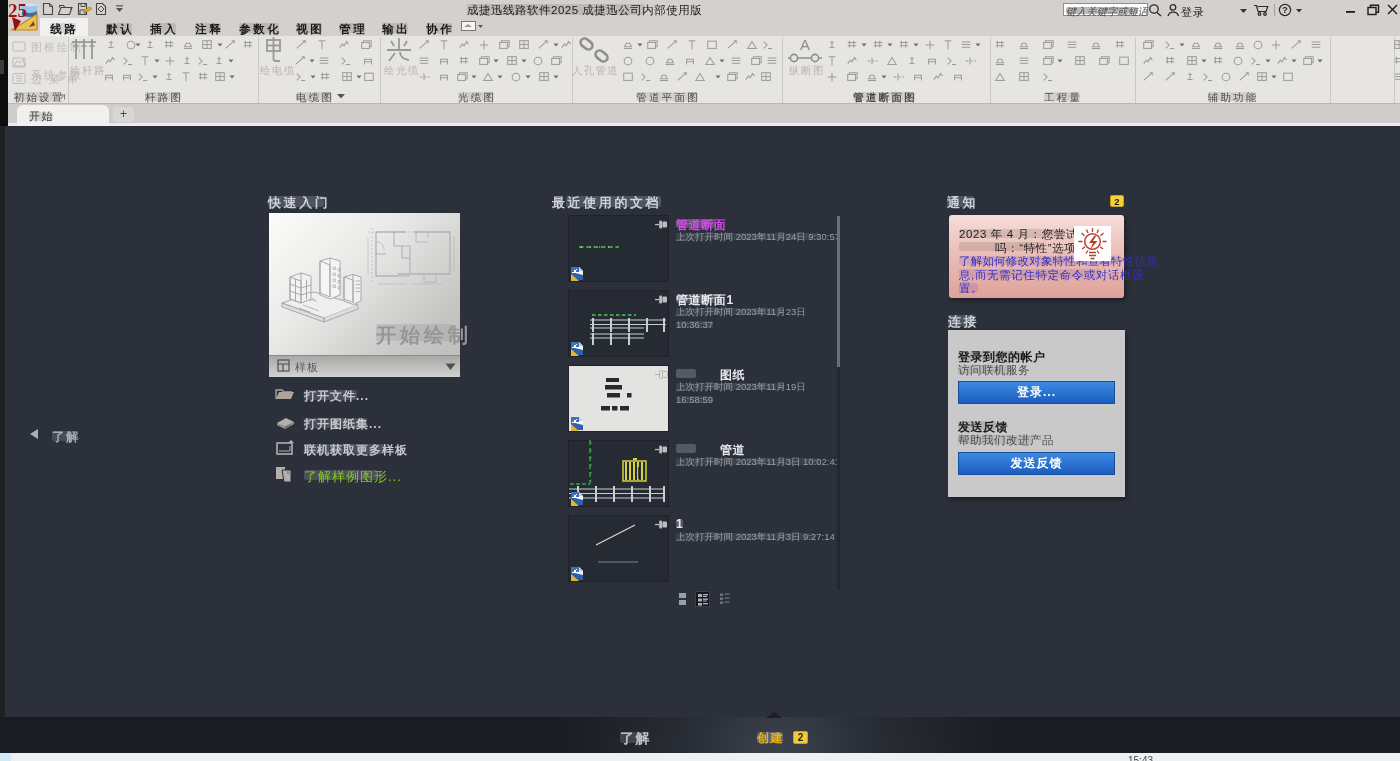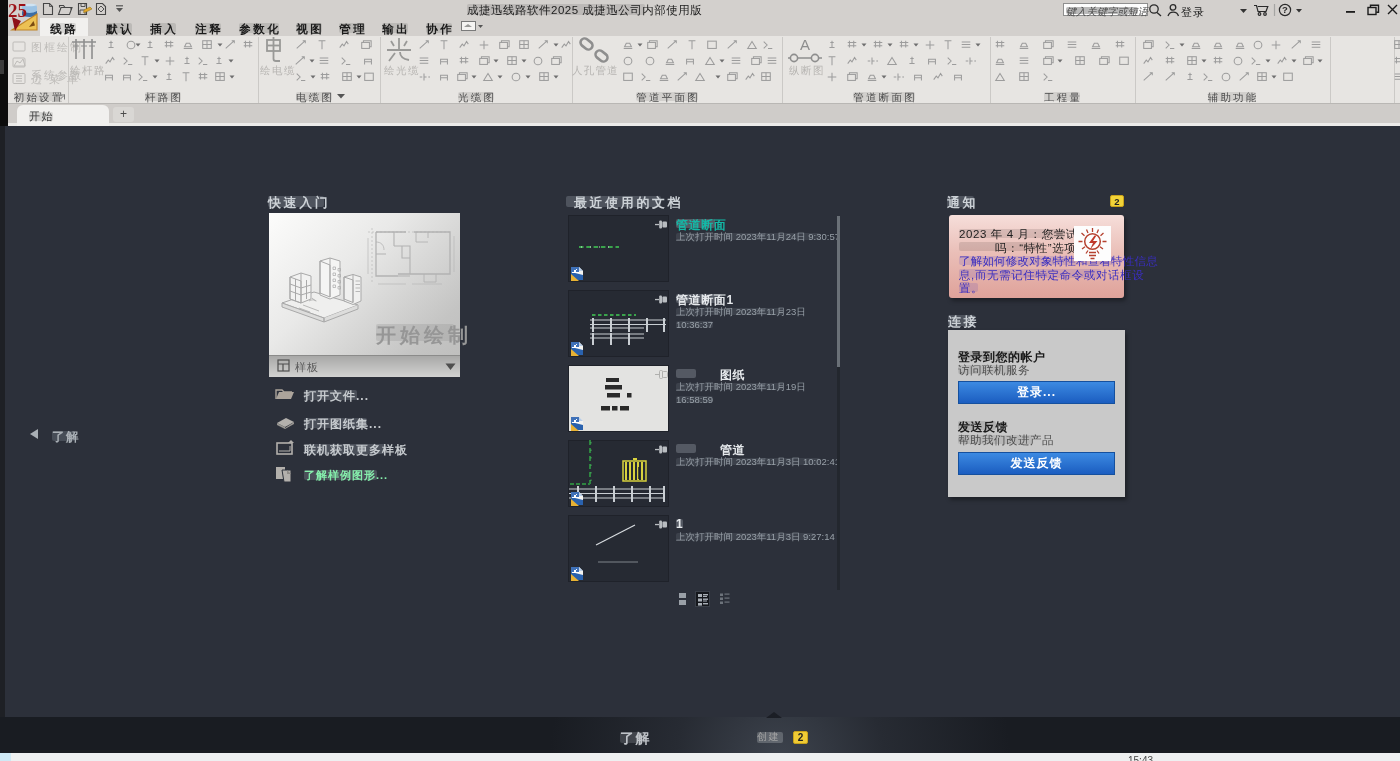--- a/index.html
+++ b/index.html
@@ -115,21 +115,21 @@
 <div class="abs" style="left:296.05px;top:92px;width:35.9px;height:9px;background:rgba(70,70,70,0.13);border-radius:2px"></div>
 <div class="abs" style="left:296.05px;top:90.5px;font-size:10.5px;color:#4c4c4c;font-weight:normal;letter-spacing:2.2px;white-space:nowrap;">电缆图</div>
 <svg class="abs" style="left:336.95px;top:94px" width="8" height="5" viewBox="0 0 8 5">
     <path d="M0 0l4 4.5L8 0z" fill="#555"></path>
   </svg>
 <div class="abs" style="left:458.05px;top:92px;width:35.9px;height:9px;background:rgba(70,70,70,0.13);border-radius:2px"></div>
 <div class="abs" style="left:458.05px;top:90.5px;font-size:10.5px;color:#4c4c4c;font-weight:normal;letter-spacing:2.2px;white-space:nowrap;">光缆图</div>
 <div class="abs" style="left:636.35px;top:92px;width:61.3px;height:9px;background:rgba(70,70,70,0.13);border-radius:2px"></div>
 <div class="abs" style="left:636.35px;top:90.5px;font-size:10.5px;color:#4c4c4c;font-weight:normal;letter-spacing:2.2px;white-space:nowrap;">管道平面图</div>
 <div class="abs" style="left:853.35px;top:92px;width:61.3px;height:9px;background:rgba(70,70,70,0.13);border-radius:2px"></div>
-<div class="abs" style="left:853.35px;top:90.5px;font-size:10.5px;color:#4c4c4c;font-weight:normal;letter-spacing:2.2px;white-space:nowrap;text-align:right;">管道断面图</div>
+<div class="abs" style="left:853.35px;top:90.5px;font-size:10.5px;color:#4c4c4c;font-weight:bold;letter-spacing:2.2px;white-space:nowrap;text-align:right;">管道断面图</div>
 <div class="abs" style="left:1044.05px;top:92px;width:35.9px;height:9px;background:rgba(70,70,70,0.13);border-radius:2px"></div>
 <div class="abs" style="left:1044.05px;top:90.5px;font-size:10.5px;color:#4c4c4c;font-weight:normal;letter-spacing:2.2px;white-space:nowrap;">工程量</div>
 <div class="abs" style="left:1207.7px;top:92px;width:48.6px;height:9px;background:rgba(70,70,70,0.13);border-radius:2px"></div>
 <div class="abs" style="left:1207.7px;top:90.5px;font-size:10.5px;color:#4c4c4c;font-weight:normal;letter-spacing:2.2px;white-space:nowrap;">辅助功能</div>
 <svg class="abs" style="left:12px;top:40px" width="14" height="13" viewBox="0 0 14 13">
     <g fill="none" stroke="#bdbbb8" stroke-width="1">
       <rect x="1" y="2" width="12" height="9" rx="1"></rect>
     </g>
   </svg>
 <div class="abs" style="left:31px;top:40px;font-size:11px;color:#bdbbb8;font-weight:normal;letter-spacing:2.0px;white-space:nowrap;">图框绘制</div>
@@ -1104,36 +1104,36 @@
     <path d="M14 4l3-3 3 3z" fill="#b3b0ac"></path>
   </svg>
 <div class="abs" style="left:304px;top:443.5px;width:81.6px;height:10px;background:rgba(195,205,215,0.20);border-radius:2px"></div>
 <div class="abs" style="left:304px;top:442px;font-size:12px;color:#c6cace;font-weight:bold;letter-spacing:1.0px;white-space:nowrap;">联机获取更多样板</div>
 <svg class="abs" style="left:274px;top:465px" width="22" height="18" viewBox="0 0 22 18">
     <rect x="2" y="2" width="9" height="12" fill="#b3b0ac"></rect>
     <path d="M8 5h9v12h-7z" fill="#b3b0ac" stroke="#2c303a" stroke-width="1"></path>
     <path d="M13 5l4 4-4 0z" fill="#8f8c88"></path>
   </svg>
 <div class="abs" style="left:304px;top:469.5px;width:73.19999999999999px;height:10px;background:rgba(195,205,215,0.20);border-radius:2px"></div>
-<div class="abs" style="left:304px;top:468px;font-size:11px;color:#86efac;font-weight:bold;letter-spacing:1.0px;white-space:nowrap;">了解样例图形...</div>
+<div class="abs" style="left:304px;top:468px;font-size:13px;color:#84cc16;font-weight:normal;letter-spacing:1.0px;white-space:nowrap;">了解样例图形...</div>
 <div class="abs" style="left:30px;top:429px;width:0;height:0;border-top:5px solid transparent;border-bottom:5px solid transparent;border-right:8px solid #a9afb5"></div>
 <div class="abs" style="left:52px;top:431px;width:23px;height:10px;background:rgba(170,180,190,0.22);border-radius:2px"></div>
 <div class="abs" style="left:52px;top:429px;font-size:12.5px;color:#a9afb5;font-weight:bold;letter-spacing:1.5px;white-space:nowrap;">了解</div>
 <div class="abs" style="left:566px;top:196px;width:95px;height:11px;background:rgba(200,210,220,0.22);border-radius:2px"></div>
-<div class="abs" style="left:574px;top:194px;font-size:13px;color:#ccd1d6;font-weight:bold;letter-spacing:2.6px;white-space:nowrap;">最近使用的文档</div>
+<div class="abs" style="left:552px;top:194px;font-size:13px;color:#ccd1d6;font-weight:bold;letter-spacing:2.6px;white-space:nowrap;">最近使用的文档</div>
 <div class="abs" style="left:568px;top:215px;width:101px;height:67px;background:#262a33;border:1px solid #1f222a"></div>
 <svg class="abs" style="left:655px;top:220px" width="14" height="9" viewBox="0 0 14 9">
     <g fill="#b9bdc1">
       <rect x="0" y="3.9" width="4" height="1.3"></rect>
       <rect x="4.2" y="0.5" width="2.8" height="8" rx="1.1"></rect>
       <rect x="7.4" y="1.5" width="4.6" height="6" rx="1"></rect>
     </g>
   </svg>
 <div class="abs" style="left:676px;top:219px;width:39.2px;height:9px;background:rgba(215,222,228,0.24);border-radius:2px"></div>
-<div class="abs" style="left:676px;top:217px;font-size:12px;color:#14b8a6;font-weight:bold;letter-spacing:0.6px;white-space:nowrap;">管道断面</div>
+<div class="abs" style="left:676px;top:217px;font-size:12px;color:#d946ef;font-weight:bold;letter-spacing:0.6px;white-space:nowrap;">管道断面</div>
 <div class="abs" style="left:676px;top:232.5px;width:143.89999999999998px;height:7.5px;background:rgba(150,157,165,0.16);border-radius:2px"></div>
 <div class="abs" style="left:676px;top:231px;font-size:9.5px;color:#98a0a8;font-weight:normal;letter-spacing:0px;white-space:nowrap;">上次打开时间 2023年11月24日 9:30:57</div>
 <div class="abs" style="left:568px;top:290px;width:101px;height:67px;background:#262a33;border:1px solid #1f222a"></div>
 <svg class="abs" style="left:655px;top:295px" width="14" height="9" viewBox="0 0 14 9">
     <g fill="#b9bdc1">
       <rect x="0" y="3.9" width="4" height="1.3"></rect>
       <rect x="4.2" y="0.5" width="2.8" height="8" rx="1.1"></rect>
       <rect x="7.4" y="1.5" width="4.6" height="6" rx="1"></rect>
     </g>
   </svg>
@@ -1335,16 +1335,16 @@
 <div class="abs" style="left:958px;top:421px;width:38px;height:9px;background:rgba(40,40,40,0.15);border-radius:2px"></div>
 <div class="abs" style="left:958px;top:419px;font-size:12px;color:#1a1a1a;font-weight:bold;letter-spacing:0.5px;white-space:nowrap;">发送反馈</div>
 <div class="abs" style="left:958px;top:435px;width:74px;height:9px;background:rgba(70,70,70,0.13);border-radius:2px"></div>
 <div class="abs" style="left:958px;top:433px;font-size:11.5px;color:#4e4e4e;font-weight:normal;letter-spacing:0.5px;white-space:nowrap;">帮助我们改进产品</div>
 <div class="abs" style="left:958px;top:452px;width:157px;height:23px;background:linear-gradient(#3c8ae2,#1b5dc0);border:1px solid #15509e;color:#fff;font-size:12px;font-weight:bold;text-align:center;line-height:21px;letter-spacing:1px">发送反馈</div>
 <div class="abs" style="left:0px;top:717px;width:1400px;height:36px;background:radial-gradient(circle 230px at 780px 42px,#3d434d 0%,#272b33 45%,#191c22 100%)"></div>
 <div class="abs" style="left:766px;top:712px;width:0;height:0;border-left:8px solid transparent;border-right:8px solid transparent;border-bottom:6px solid #1b1e25"></div>
 <div class="abs" style="left:620px;top:732px;width:26px;height:11px;background:rgba(190,195,200,0.20);border-radius:2px"></div>
 <div class="abs" style="left:620px;top:730px;font-size:14px;color:#bfc3c8;font-weight:bold;letter-spacing:1.5px;white-space:nowrap;">了解</div>
 <div class="abs" style="left:757px;top:732px;width:26px;height:11px;background:rgba(240,245,248,0.22);border-radius:2px"></div>
-<div class="abs" style="left:757px;top:730px;font-size:10px;color:#a3a3a3;font-weight:normal;letter-spacing:1.5px;white-space:nowrap;">创建</div>
+<div class="abs" style="left:757px;top:730px;font-size:12px;color:#eab308;font-weight:bold;letter-spacing:1.5px;white-space:nowrap;">创建</div>
 <div class="abs" style="left:793px;top:731px;width:15px;height:13px;background:#f0cb35;border:1px solid #c9a21a;border-radius:2px;color:#222;font-size:10px;font-weight:bold;text-align:center;line-height:12px">2</div>
 <div class="abs" style="left:0px;top:753px;width:1400px;height:8px;background:#eef0f1"></div>
 <div class="abs" style="left:0px;top:753px;width:11px;height:8px;background:#cfe9f6"></div>
 <div class="abs" style="left:1128px;top:755px;font-size:10px;color:#444;font-weight:normal;letter-spacing:0px;white-space:nowrap;">15:43</div>
 </body></html>

